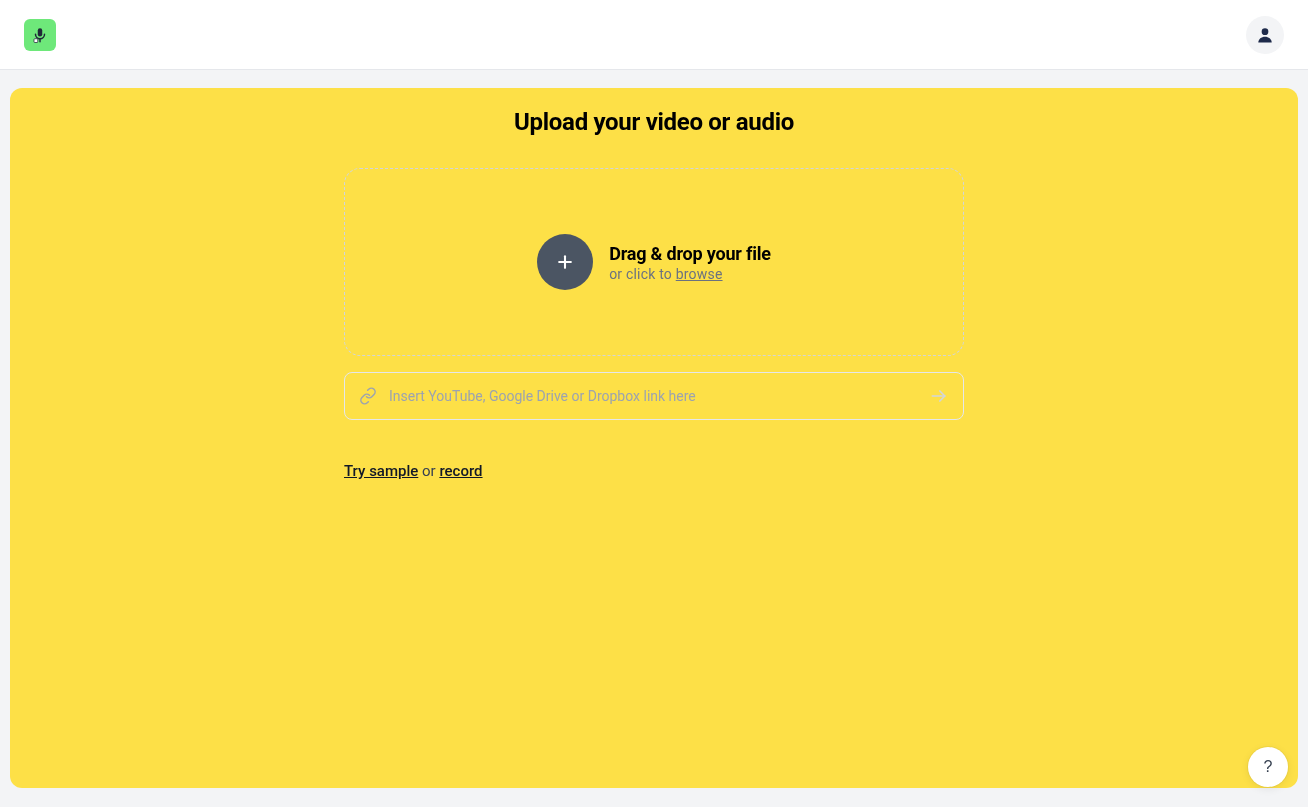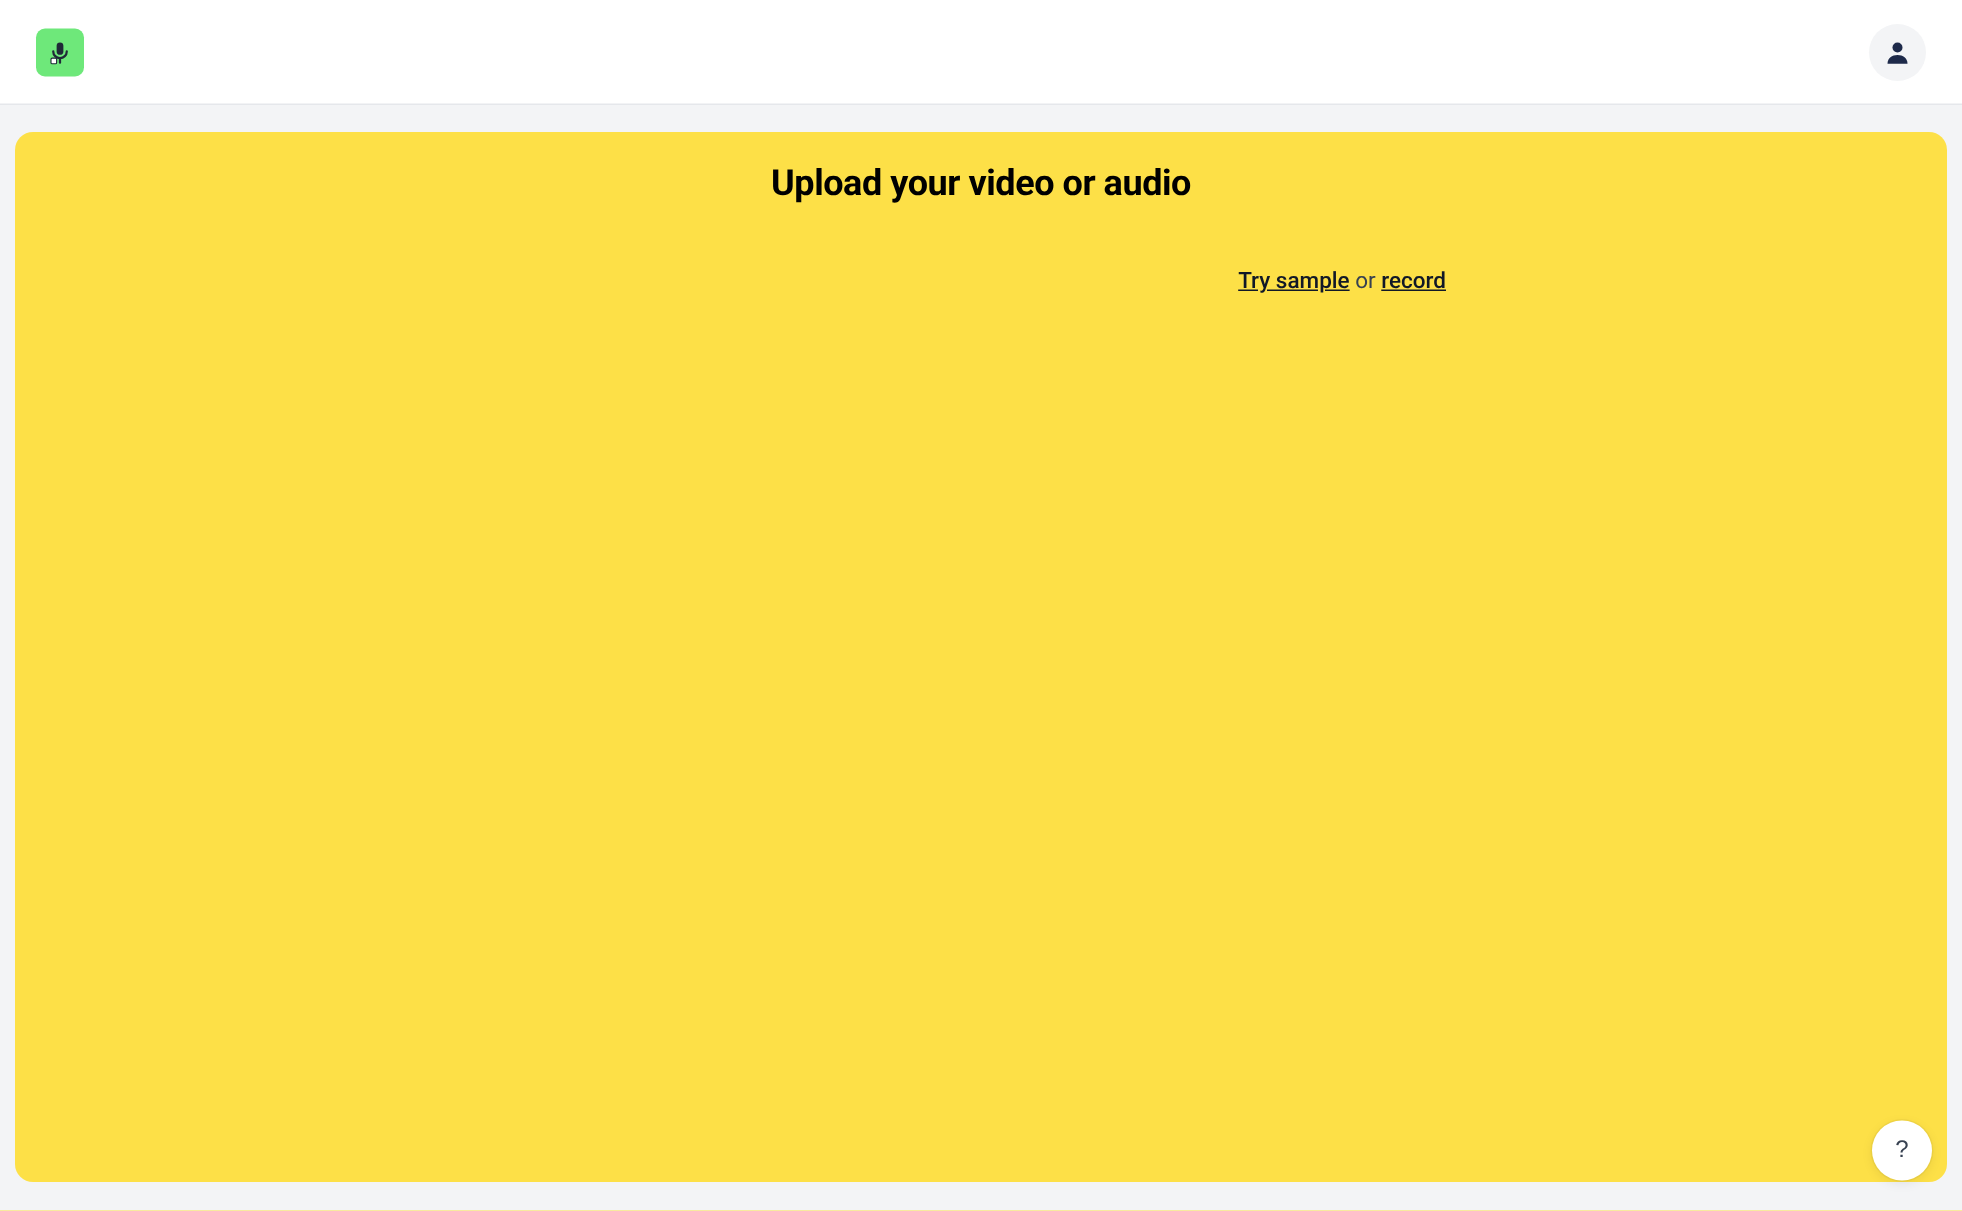--- a/index.html
+++ b/index.html
@@ -180,21 +180,21 @@
       cursor: pointer;
       background: none;
       border: none;
       display: flex;
       align-items: center;
       justify-content: center;
       padding: 0;
     }
 
     .helper-row {
-      text-align: right;
+      text-align: left;
       margin-top: 42px;
       font-size: 15px;
       color: #374151;
     }
 
     .helper-link {
       text-decoration: underline;
       color: #111827;
       cursor: pointer;
       font-weight: 500;
@@ -237,21 +237,48 @@
       <path d="M4 21c0-4.4 3.6-7 8-7s8 2.6 8 7" fill="#1e2a4a"></path>
     </svg>
   </button>
 </div>
 
 <div class="main-container">
   <div class="main-card">
     <h1 class="page-title">Upload your video or audio</h1>
 
     <div class="upload-area">
-
+      <div class="dropzone">
+        <div class="plus-circle">
+          <svg viewBox="0 0 24 24" fill="none" stroke="#ffffff" stroke-width="2.5" stroke-linecap="round">
+            <line x1="12" y1="5" x2="12" y2="19"></line>
+            <line x1="5" y1="12" x2="19" y2="12"></line>
+          </svg>
+        </div>
+        <div class="dropzone-text">
+          <div class="dropzone-title">Drag &amp; drop your file</div>
+          <div class="dropzone-subtitle">
+            <span>or click to </span><span class="browse-link">browse</span>
+          </div>
+        </div>
+      </div>
+
+      <div class="link-input-wrapper">
+        <svg class="link-icon" viewBox="0 0 24 24" fill="none" stroke="currentColor" stroke-width="2" stroke-linecap="round" stroke-linejoin="round">
+          <path d="M10 13a5 5 0 0 0 7.07 0l3-3a5 5 0 0 0-7.07-7.07l-1.5 1.5"></path>
+          <path d="M14 11a5 5 0 0 0-7.07 0l-3 3a5 5 0 0 0 7.07 7.07l1.5-1.5"></path>
+        </svg>
+        <input type="text" class="link-input" placeholder="Insert YouTube, Google Drive or Dropbox link here" style="">
+        <button class="submit-arrow">
+          <svg viewBox="0 0 24 24" fill="none" stroke="currentColor" stroke-width="2" stroke-linecap="round" stroke-linejoin="round">
+            <line x1="4" y1="12" x2="19" y2="12"></line>
+            <polyline points="13 6 19 12 13 18"></polyline>
+          </svg>
+        </button>
+      </div>
 
       <div class="helper-row">
         <span class="helper-link">Try sample</span><span> or </span><span class="helper-link">record</span>
       </div>
     </div>
   </div>
 </div>
 
 <button class="help-button">?</button>
 

